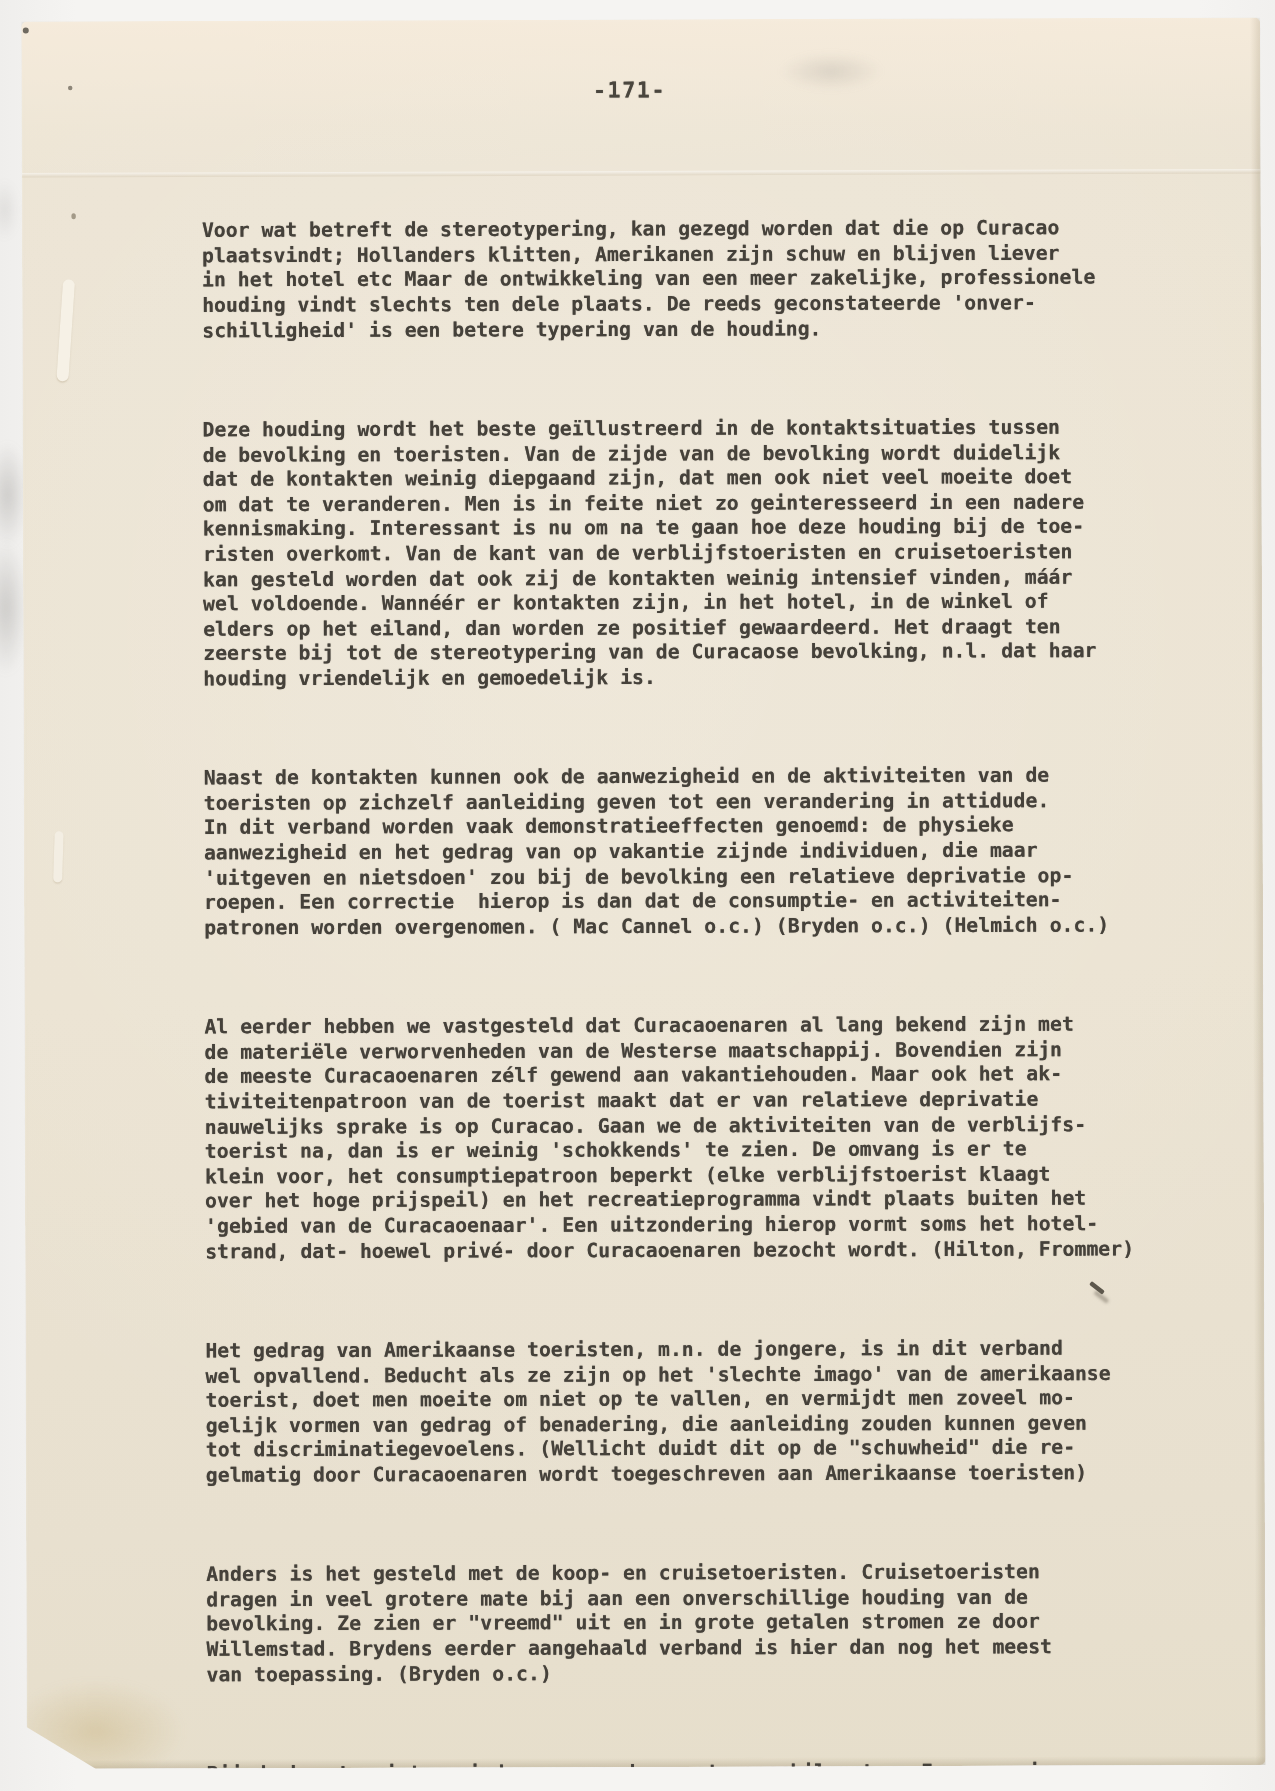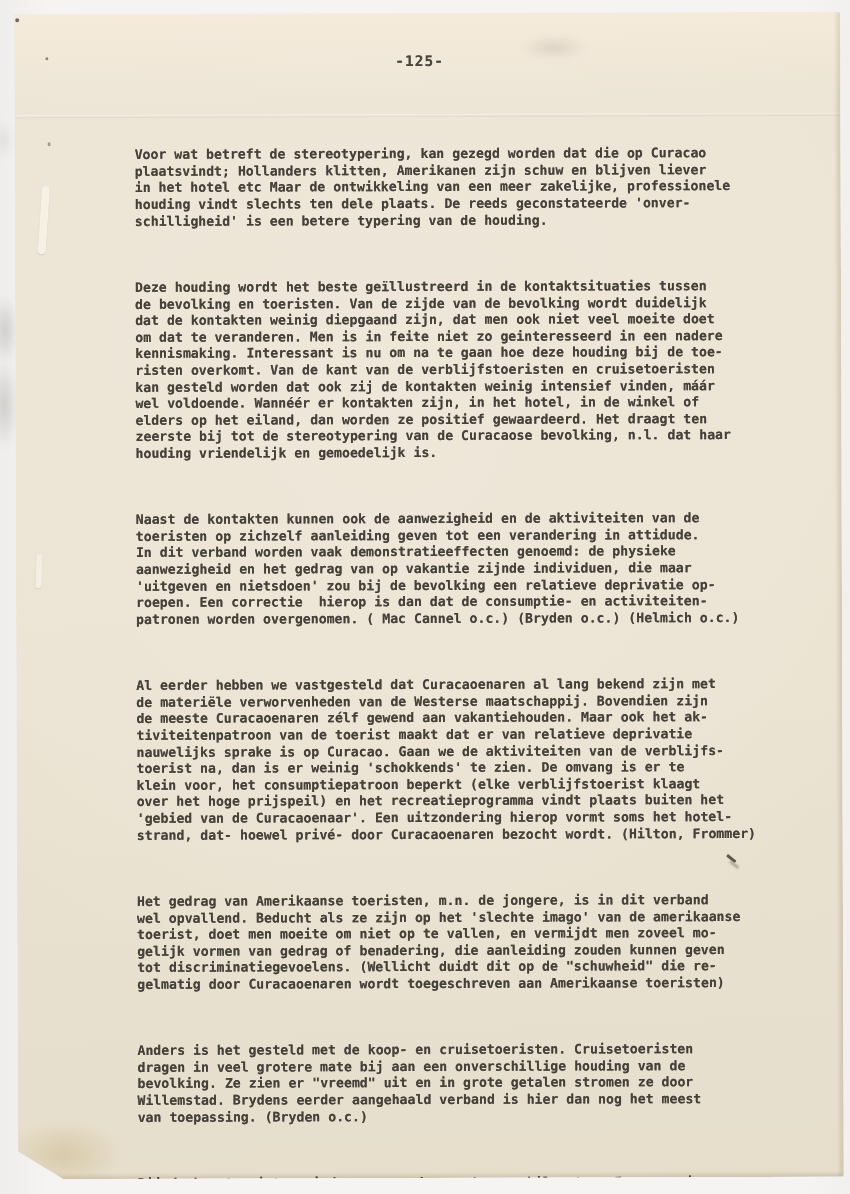--- a/index.html
+++ b/index.html
@@ -151,21 +151,21 @@
 
     <div class="scratch scratch-a"></div>
     <div class="scratch scratch-b"></div>
     <div class="stain-corner"></div>
     <div class="smudge-pagenum"></div>
     <div class="speck speck-a"></div>
     <div class="speck speck-b"></div>
     <div class="speck speck-c"></div>
     <div class="pen-tick"></div>
 
-    <div class="page-number">-125-</div>
+    <div class="page-number">-171-</div>
 
     <div class="doc-body">
       <p>Voor wat betreft de stereotypering, kan gezegd worden dat die op Curacao
 plaatsvindt; Hollanders klitten, Amerikanen zijn schuw en blijven liever
 in het hotel etc Maar de ontwikkeling van een meer zakelijke, professionele
 houding vindt slechts ten dele plaats. De reeds geconstateerde 'onver-
 schilligheid' is een betere typering van de houding.</p>
       <p>Deze houding wordt het beste geïllustreerd in de kontaktsituaties tussen
 de bevolking en toeristen. Van de zijde van de bevolking wordt duidelijk
 dat de kontakten weinig diepgaand zijn, dat men ook niet veel moeite doet

